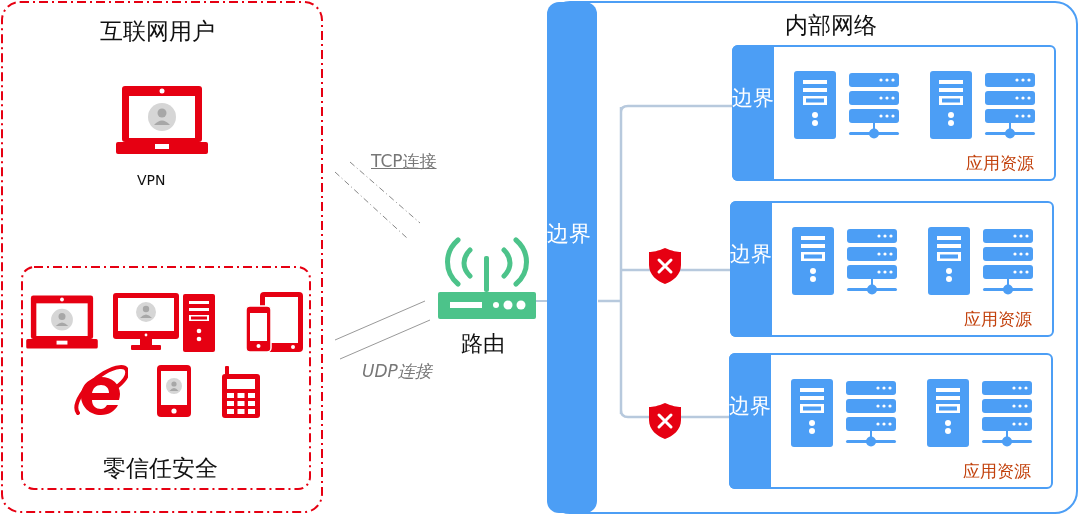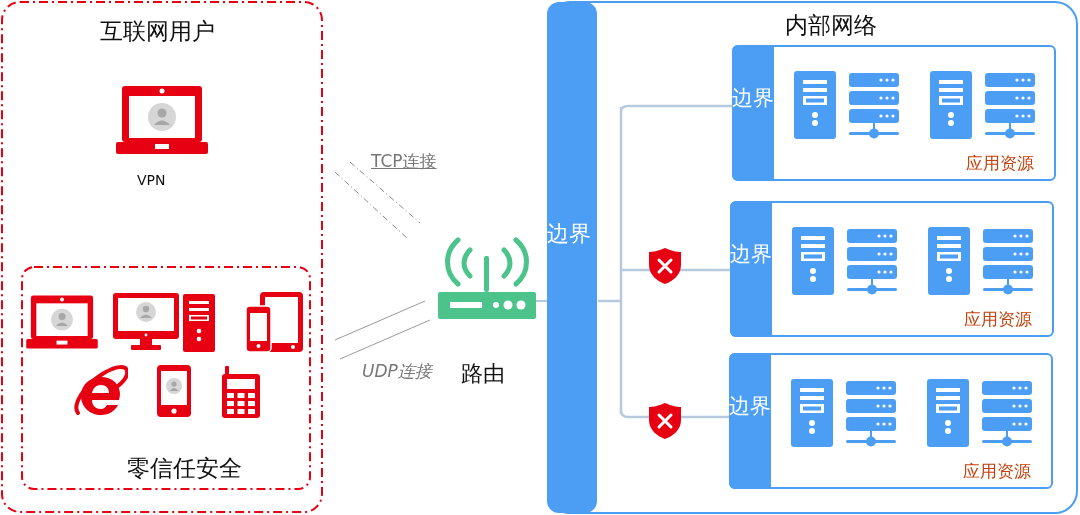--- a/index.html
+++ b/index.html
@@ -115,40 +115,40 @@
       <rect x="26" y="27" width="7" height="5"></rect>
     <rect x="5" y="35" width="7" height="5"></rect>
       <rect x="15.5" y="35" width="7" height="5"></rect>
       <rect x="26" y="35" width="7" height="5"></rect>
     <rect x="5" y="43" width="7" height="5"></rect>
       <rect x="15.5" y="43" width="7" height="5"></rect>
       <rect x="26" y="43" width="7" height="5"></rect>
   </g>
 </svg>
 
-<div class="label t-title" style="left:103px;top:453px;margin-left:24px;">零信任安全</div>
+<div class="label t-title" style="left:103px;top:453px;">零信任安全</div>
 
 <div class="label t-small" style="left:371px;top:150px;text-decoration:underline;">TCP连接</div>
 <div class="label t-small" style="left:362px;top:360px;font-style:italic;">UDP连接</div>
 
 <svg class="abs" style="left:438px;top:236px;" width="98" height="84" viewBox="0 0 98 84">
   <g fill="none" stroke="#4cc38a" stroke-width="5" stroke-linecap="round">
     <path d="M20 4 C6 16 6 36 20 48"></path>
     <path d="M78 4 C92 16 92 36 78 48"></path>
     <path d="M32 14 C24 22 24 32 32 40"></path>
     <path d="M66 14 C74 22 74 32 66 40"></path>
   </g>
   <rect x="46" y="20" width="5" height="36" rx="2" fill="#4cc38a"></rect>
   <rect x="0" y="56" width="98" height="27" rx="2" fill="#4cc38a"></rect>
   <rect x="12" y="66" width="32" height="6" fill="#fff"></rect>
   <circle cx="58" cy="69" r="3" fill="#fff"></circle>
   <circle cx="70" cy="69" r="4.5" fill="#fff"></circle>
   <circle cx="83" cy="69" r="4.5" fill="#fff"></circle>
 </svg>
-<div class="label" style="left:461px;top:329px;font-size:22px;margin-top:30px;">路由</div>
+<div class="label" style="left:461px;top:329px;font-size:22px;">路由</div>
 
 <div class="abs" style="left:547px;top:2px;width:50px;height:511px;background:#4c9ef5;border-radius:12px;">
   <div class="edge-text" style="top:218px;line-height:28px;">边界</div>
 </div>
 
 <div class="label t-title" style="left:785px;top:10px;">内部网络</div>
 
 <div class="abs" style="left:732px;top:45px;width:324px;height:136px;">
   <div class="abs" style="left:0;top:0;width:320px;height:132px;border:2px solid #4c9ef5;border-radius:6px;background:#fff;"></div>
   <div class="abs" style="left:0;top:0;width:42px;height:136px;background:#4c9ef5;border-radius:6px 0 0 6px;">

